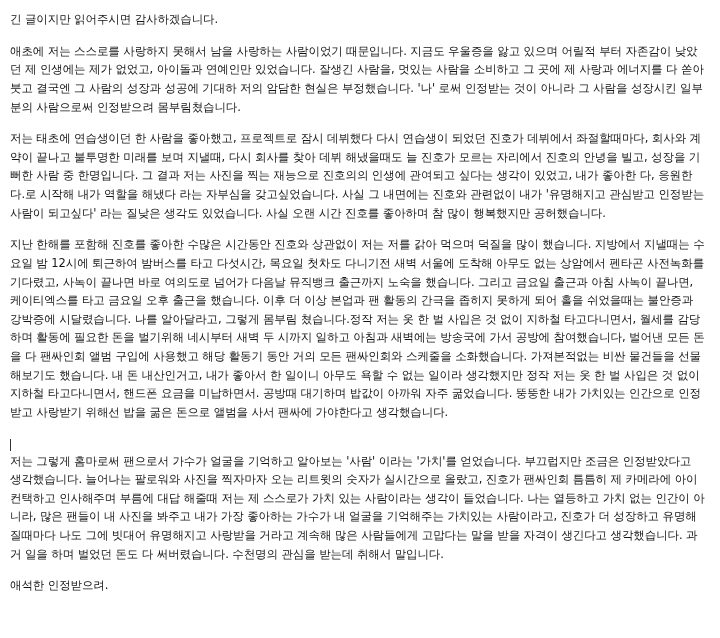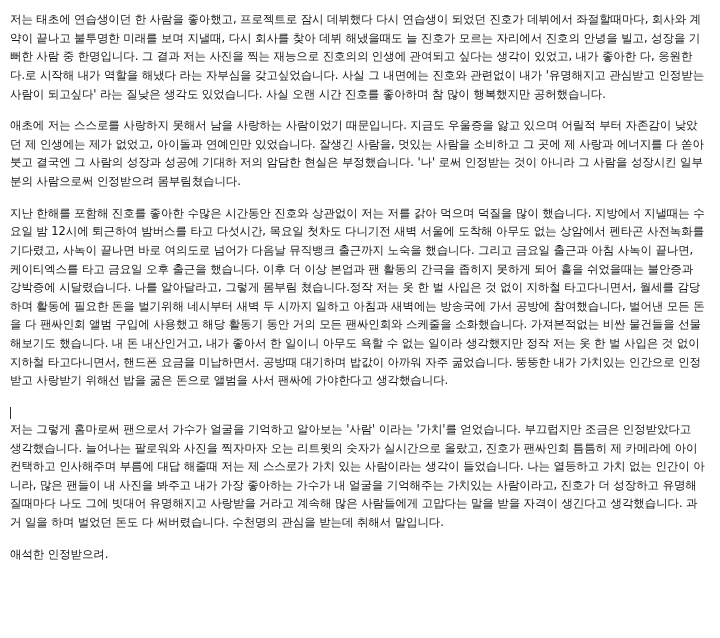--- a/index.html
+++ b/index.html
@@ -42,24 +42,25 @@
     height: 16px;
     margin: 0 0 2px 0;
   }
 </style>
 </head>
 <body>
 
 <div class="page">
 
 
+  <p class="para">긴 글이지만 읽어주시면 감사하겠습니다.</p>
+
+  <p class="para">애초에 저는 스스로를 사랑하지 못해서 남을 사랑하는 사람이었기 때문입니다. 지금도 우울증을 앓고 있으며 어릴적 부터 자존감이 낮았던 제 인생에는 제가 없었고, 아이돌과 연예인만 있었습니다. 잘생긴 사람을, 멋있는 사람을 소비하고 그 곳에 제 사랑과 에너지를 다 쏟아붓고 결국엔 그 사람의 성장과 성공에 기대하 저의 암담한 현실은 부정했습니다. '나' 로써 인정받는 것이 아니라 그 사람을 성장시킨 일부분의 사람으로써 인정받으려 몸부림쳤습니다.</p>
 
   <p class="para">저는 태초에 연습생이던 한 사람을 좋아했고, 프로젝트로 잠시 데뷔했다 다시 연습생이 되었던 진호가 데뷔에서 좌절할때마다, 회사와 계약이 끝나고 불투명한 미래를 보며 지낼때, 다시 회사를 찾아 데뷔 해냈을때도 늘 진호가 모르는 자리에서 진호의 안녕을 빌고, 성장을 기뻐한 사람 중 한명입니다. 그 결과 저는 사진을 찍는 재능으로 진호의의 인생에 관여되고 싶다는 생각이 있었고, 내가 좋아한 다, 응원한다.로 시작해 내가 역할을 해냈다 라는 자부심을 갖고싶었습니다. 사실 그 내면에는 진호와 관련없이 내가 '유명해지고 관심받고 인정받는 사람이 되고싶다' 라는 질낮은 생각도 있었습니다. 사실 오랜 시간 진호를 좋아하며 참 많이 행복했지만 공허했습니다.</p>
-
-  <p class="para">애초에 저는 스스로를 사랑하지 못해서 남을 사랑하는 사람이었기 때문입니다. 지금도 우울증을 앓고 있으며 어릴적 부터 자존감이 낮았던 제 인생에는 제가 없었고, 아이돌과 연예인만 있었습니다. 잘생긴 사람을, 멋있는 사람을 소비하고 그 곳에 제 사랑과 에너지를 다 쏟아붓고 결국엔 그 사람의 성장과 성공에 기대하 저의 암담한 현실은 부정했습니다. '나' 로써 인정받는 것이 아니라 그 사람을 성장시킨 일부분의 사람으로써 인정받으려 몸부림쳤습니다.</p>
 
   <p class="para tight">지난 한해를 포함해 진호를 좋아한 수많은 시간동안 진호와 상관없이 저는 저를 갉아 먹으며 덕질을 많이 했습니다. 지방에서 지낼때는 수요일 밤 12시에 퇴근하여 밤버스를 타고 다섯시간, 목요일 첫차도 다니기전 새벽 서울에 도착해 아무도 없는 상암에서 펜타곤 사전녹화를 기다렸고, 사녹이 끝나면 바로 여의도로 넘어가 다음날 뮤직뱅크 출근까지 노숙을 했습니다. 그리고 금요일 출근과 아침 사녹이 끝나면, 케이티엑스를 타고 금요일 오후 출근을 했습니다. 이후 더 이상 본업과 팬 활동의 간극을 좁히지 못하게 되어 홀을 쉬었을때는 불안증과 강박증에 시달렸습니다. 나를 알아달라고, 그렇게 몸부림 쳤습니다.정작 저는 옷 한 벌 사입은 것 없이 지하철 타고다니면서, 월세를 감당하며 활동에 필요한 돈을 벌기위해 네시부터 새벽 두 시까지 일하고 아침과 새벽에는 방송국에 가서 공방에 참여했습니다, 벌어낸 모든 돈을 다 팬싸인회 앨범 구입에 사용했고 해당 활동기 동안 거의 모든 팬싸인회와 스케줄을 소화했습니다. 가져본적없는 비싼 물건들을 선물해보기도 했습니다. 내 돈 내산인거고, 내가 좋아서 한 일이니 아무도 욕할 수 없는 일이라 생각했지만 정작 저는 옷 한 벌 사입은 것 없이 지하철 타고다니면서, 핸드폰 요금을 미납하면서. 공방때 대기하며 밥값이 아까워 자주 굶었습니다. 뚱뚱한 내가 가치있는 인간으로 인정받고 사랑받기 위해선 밥을 굶은 돈으로 앨범을 사서 팬싸에 가야한다고 생각했습니다.</p>
 
   <div class="cursor-line"><span class="caret"></span></div>
 
   <p class="para">저는 그렇게 홈마로써 팬으로서 가수가 얼굴을 기억하고 알아보는 '사람' 이라는 '가치'를 얻었습니다. 부끄럽지만 조금은 인정받았다고 생각했습니다. 늘어나는 팔로워와 사진을 찍자마자 오는 리트윗의 숫자가 실시간으로 올랐고, 진호가 팬싸인회 틈틈히 제 카메라에 아이컨택하고 인사해주며 부름에 대답 해줄때 저는 제 스스로가 가치 있는 사람이라는 생각이 들었습니다. 나는 열등하고 가치 없는 인간이 아니라, 많은 팬들이 내 사진을 봐주고 내가 가장 좋아하는 가수가 내 얼굴을 기억해주는 가치있는 사람이라고, 진호가 더 성장하고 유명해질때마다 나도 그에 빗대어 유명해지고 사랑받을 거라고 계속해 많은 사람들에게 고맙다는 말을 받을 자격이 생긴다고 생각했습니다. 과거 일을 하며 벌었던 돈도 다 써버렸습니다. 수천명의 관심을 받는데 취해서 말입니다.</p>
 
   <p class="para">애석한 인정받으려.</p>
 
 </div>

